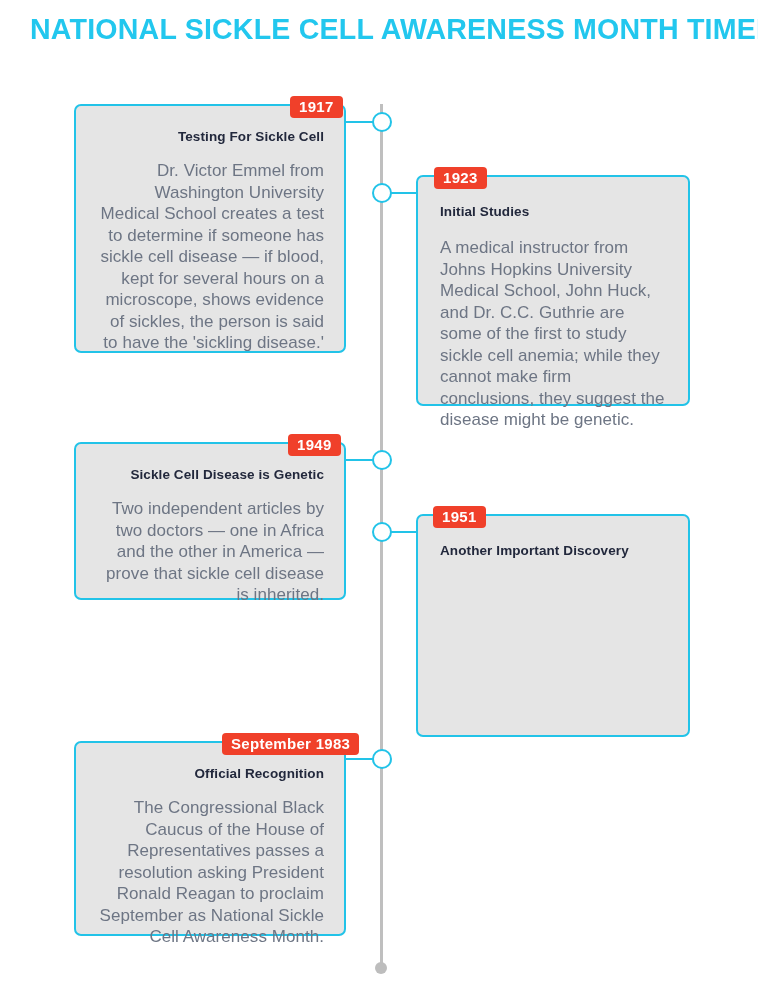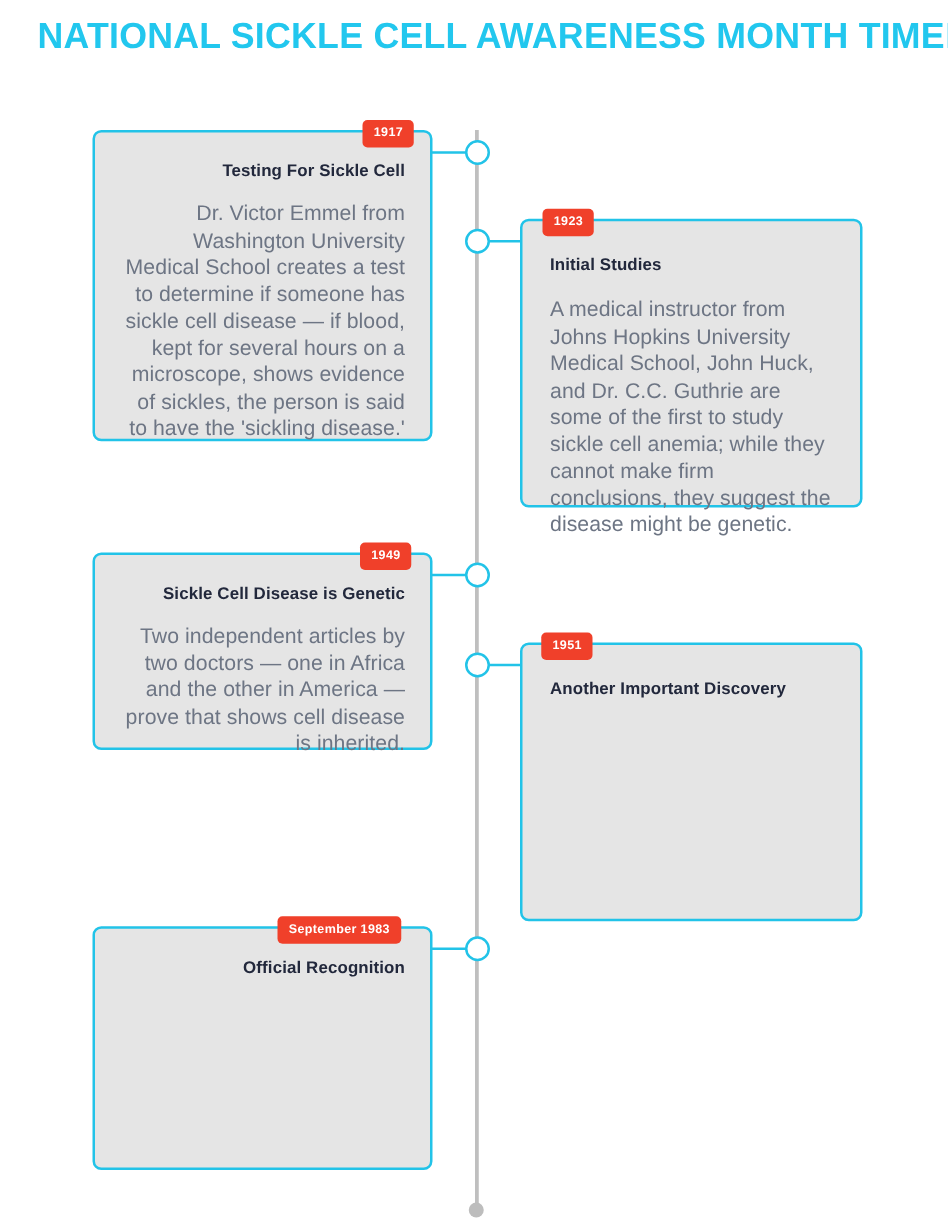--- a/index.html
+++ b/index.html
@@ -113,21 +113,21 @@
     letter-spacing: 0.05px;
   }
 
   
   .year-badge {
     position: absolute;
     box-sizing: border-box;
     background: #F0402A;
     border-radius: 4px;
     color: #ffffff;
-    font-size: 10px;
+    font-size: 15px;
     font-weight: bold;
     line-height: 22px;
     height: 22px;
     text-align: center;
     padding: 0 9px;
     letter-spacing: 0.3px;
     white-space: nowrap;
     z-index: 6;
   }
 </style>
@@ -160,36 +160,37 @@
   </div>
 </div>
 <div class="year-badge" style="left:434px; top:167px;">1923</div>
 
 <div class="connector" style="left:344px; top:459px; width:32px;"></div>
 <div class="timeline-node" style="top:450px;"></div>
 
 <div class="tl-card left" style="left:74px; top:442px; width:272px; height:158px;">
   <div class="card-inner">
     <div class="card-heading">Sickle Cell Disease is Genetic</div>
-    <div class="card-body">Two independent articles by two doctors — one in Africa and the other in America — prove that shows cell disease is inherited.</div>
+    <div class="card-body">Two independent articles by two doctors — one in Africa and the other in America — prove that sickle cell disease is inherited.</div>
   </div>
 </div>
 <div class="year-badge" style="left:288px; top:434px;">1949</div>
 
 <div class="connector" style="left:388px; top:531px; width:32px;"></div>
 <div class="timeline-node" style="top:522px;"></div>
 
 <div class="tl-card right" style="left:416px; top:514px; width:274px; height:223px;">
   <div class="card-inner">
     <div class="card-heading">Another Important Discovery</div>
   </div>
 </div>
 <div class="year-badge" style="left:433px; top:506px;">1951</div>
 
 <div class="connector" style="left:344px; top:758px; width:32px;"></div>
 <div class="timeline-node" style="top:749px;"></div>
 
 <div class="tl-card left" style="left:74px; top:741px; width:272px; height:195px;">
   <div class="card-inner">
     <div class="card-heading">Official Recognition</div>
+    <div class="card-body">The Congressional Black Caucus of the House of Representatives passes a resolution asking President Ronald Reagan to proclaim September as National Sickle Cell Awareness Month.</div>
   </div>
 </div>
 <div class="year-badge" style="left:222px; top:733px;">September 1983</div>
 
 </body></html>

